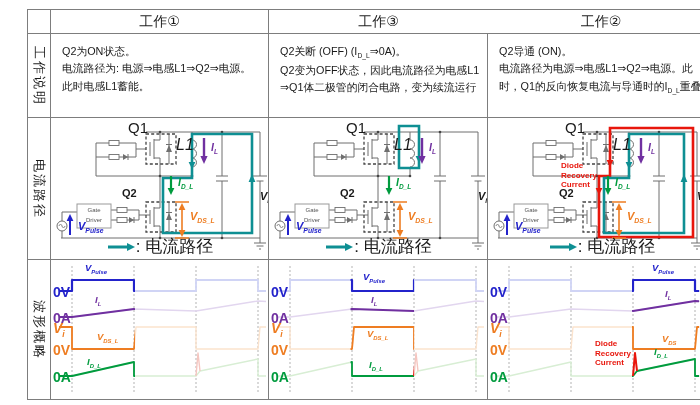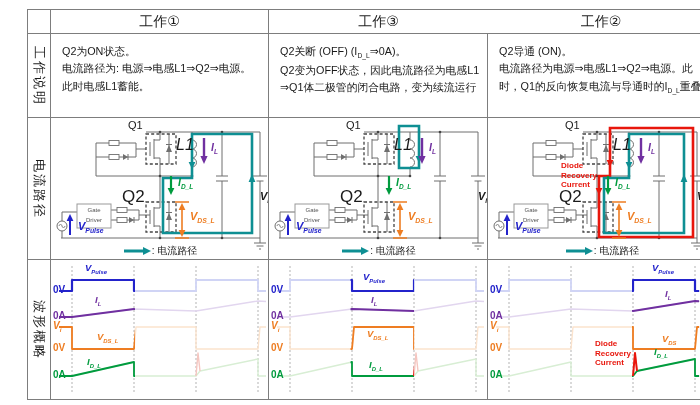--- a/index.html
+++ b/index.html
@@ -12,35 +12,35 @@
   .cell{position:relative;border-right:1.5px solid var(--border);border-bottom:1.5px solid var(--border);overflow:hidden;background:#fff;}
   .lastcol{border-right:none}
   .lastrow{border-bottom:none}
   .hd{display:flex;align-items:center;justify-content:center;font-size:14px;}
   .rl{display:flex;align-items:center;justify-content:center;}
   .rl span{transform:rotate(90deg);white-space:nowrap;font-size:13px;letter-spacing:2px;}
   .desc{padding:9px 4px 0 11px;font-size:10.8px;line-height:1.62;}
   sub{font-size:0.62em;}
   
   .clab{position:absolute;white-space:nowrap;font-size:10.5px;font-weight:bold;font-style:italic;}
-  .c-q1{left:77px;top:1px;font-style:normal;font-weight:400;font-size:11px;}
-  .c-q2{left:71px;top:69px;font-style:normal;font-weight:400;font-size:17px;}
+  .c-q1{left:77px;top:1px;font-style:normal;font-weight:400;font-size:15px;}
+  .c-q2{left:71px;top:69px;font-style:normal;font-weight:700;font-size:11px;}
   .c-l1{left:125px;top:18px;font-weight:400;font-size:16px;}
   .c-il{left:160px;top:23px;color:var(--purple);}
   .c-id{left:127px;top:58px;color:var(--green);}
   .c-vds{left:139px;top:92px;color:var(--orange);font-size:11px;}
   .c-vp{left:27px;top:102px;color:var(--blue);font-size:11px;}
   .c-vi{left:209px;top:72px;font-size:11px;}
   .c-gd{left:26px;top:88px;width:34px;font-size:6px;color:#555;text-align:center;line-height:1.6;font-style:normal;font-weight:400;}
   .c-rec{left:73px;top:43px;color:var(--red);font-size:8px;font-weight:700;font-style:normal;line-height:1.2;}
-  .legend{position:absolute;left:0;right:0;bottom:1px;display:flex;align-items:center;justify-content:center;font-size:10px;}
+  .legend{position:absolute;left:0;right:0;bottom:1px;display:flex;align-items:center;justify-content:center;font-size:17px;}
   .csvg,.wsvg{position:absolute;left:0;top:0;}
   
   .wlab{position:absolute;white-space:nowrap;font-size:9.5px;font-weight:bold;font-style:italic;}
-  .ax{position:absolute;left:2px;font-size:10px;font-weight:bold;font-style:normal;}
+  .ax{position:absolute;left:2px;font-size:14px;font-weight:bold;font-style:normal;}
   .ax-0v{top:24px;color:var(--blue);}
   .ax-0a{top:50px;color:var(--purple);}
   .ax-vi{top:60px;color:var(--orange);font-style:italic;}
   .ax-0v2{top:82px;color:var(--orange);}
   .ax-0a2{top:109px;color:var(--green);}
   .p-vp{color:var(--blue);}
   .p-il{color:var(--purple);}
   .p-vds{color:var(--orange);}
   .p-id{color:var(--green);}
   .p-rec{color:var(--red);font-size:8px;font-weight:700;font-style:normal;line-height:1.2;}

